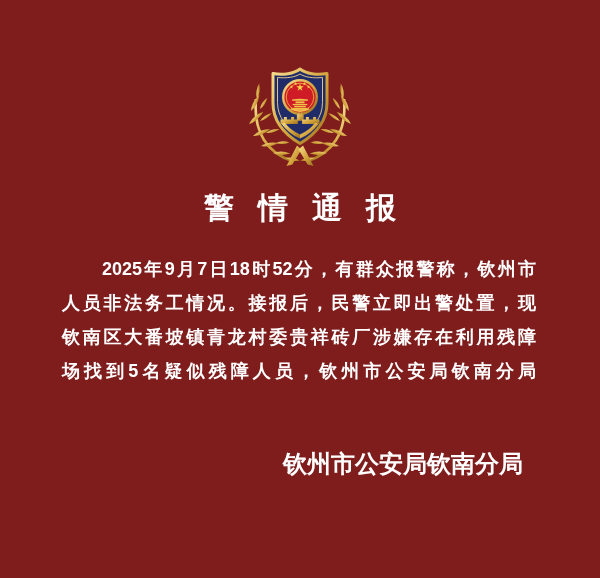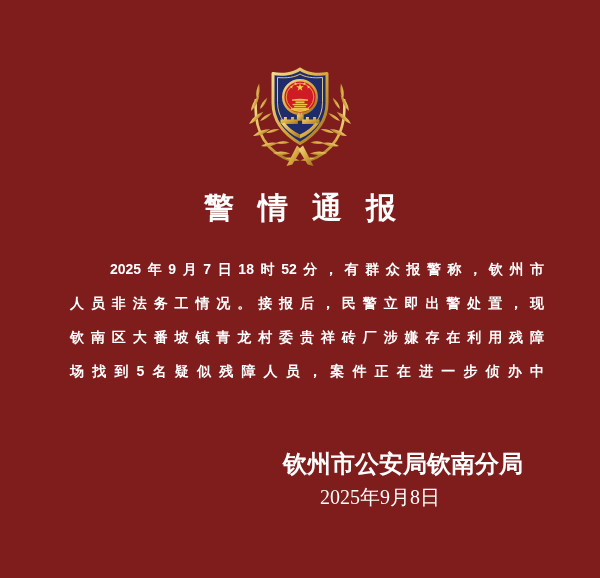--- a/index.html
+++ b/index.html
@@ -28,24 +28,24 @@
     text-align: center;
     font-size: 30px;
     line-height: 34px;
     font-weight: 700;
     letter-spacing: 24px;
     text-indent: 24px;
     color: #ffffff;
   }
   .body-text {
     position: absolute;
-    left: 70px;
+    left: 62px;
     top: 252px;
     width: 474px;
-    font-size: 14px;
+    font-size: 18px;
     line-height: 34px;
     font-weight: 600;
     color: #ffffff;
   }
   .body-text p {
     margin: 0;
     text-align: justify;
     text-align-last: justify;
   }
   .body-text p.first { text-indent: 40px; }
@@ -145,19 +145,18 @@
       <path d="M63,88.5 L73.5,109 L67.7,107.5 L58.5,92.5 Z"></path>
     </g>
   </svg>
 
   <h1 class="title">警情通报</h1>
 
   <div class="body-text">
     <p class="first">2025年9月7日18时52分，有群众报警称，钦州市</p>
     <p>人员非法务工情况。接报后，民警立即出警处置，现</p>
     <p>钦南区大番坡镇青龙村委贵祥砖厂涉嫌存在利用残障</p>
-    <p>场找到5名疑似残障人员，案件正在进一步侦办中</p>
+    <p>场找到5名疑似残障人员，钦州市公安局钦南分局</p>
   </div>
 
   <div class="signature">钦州市公安局钦南分局</div>
-  <div class="date">2025年9月8日</div>
 
 </div>
 
 </body></html>

